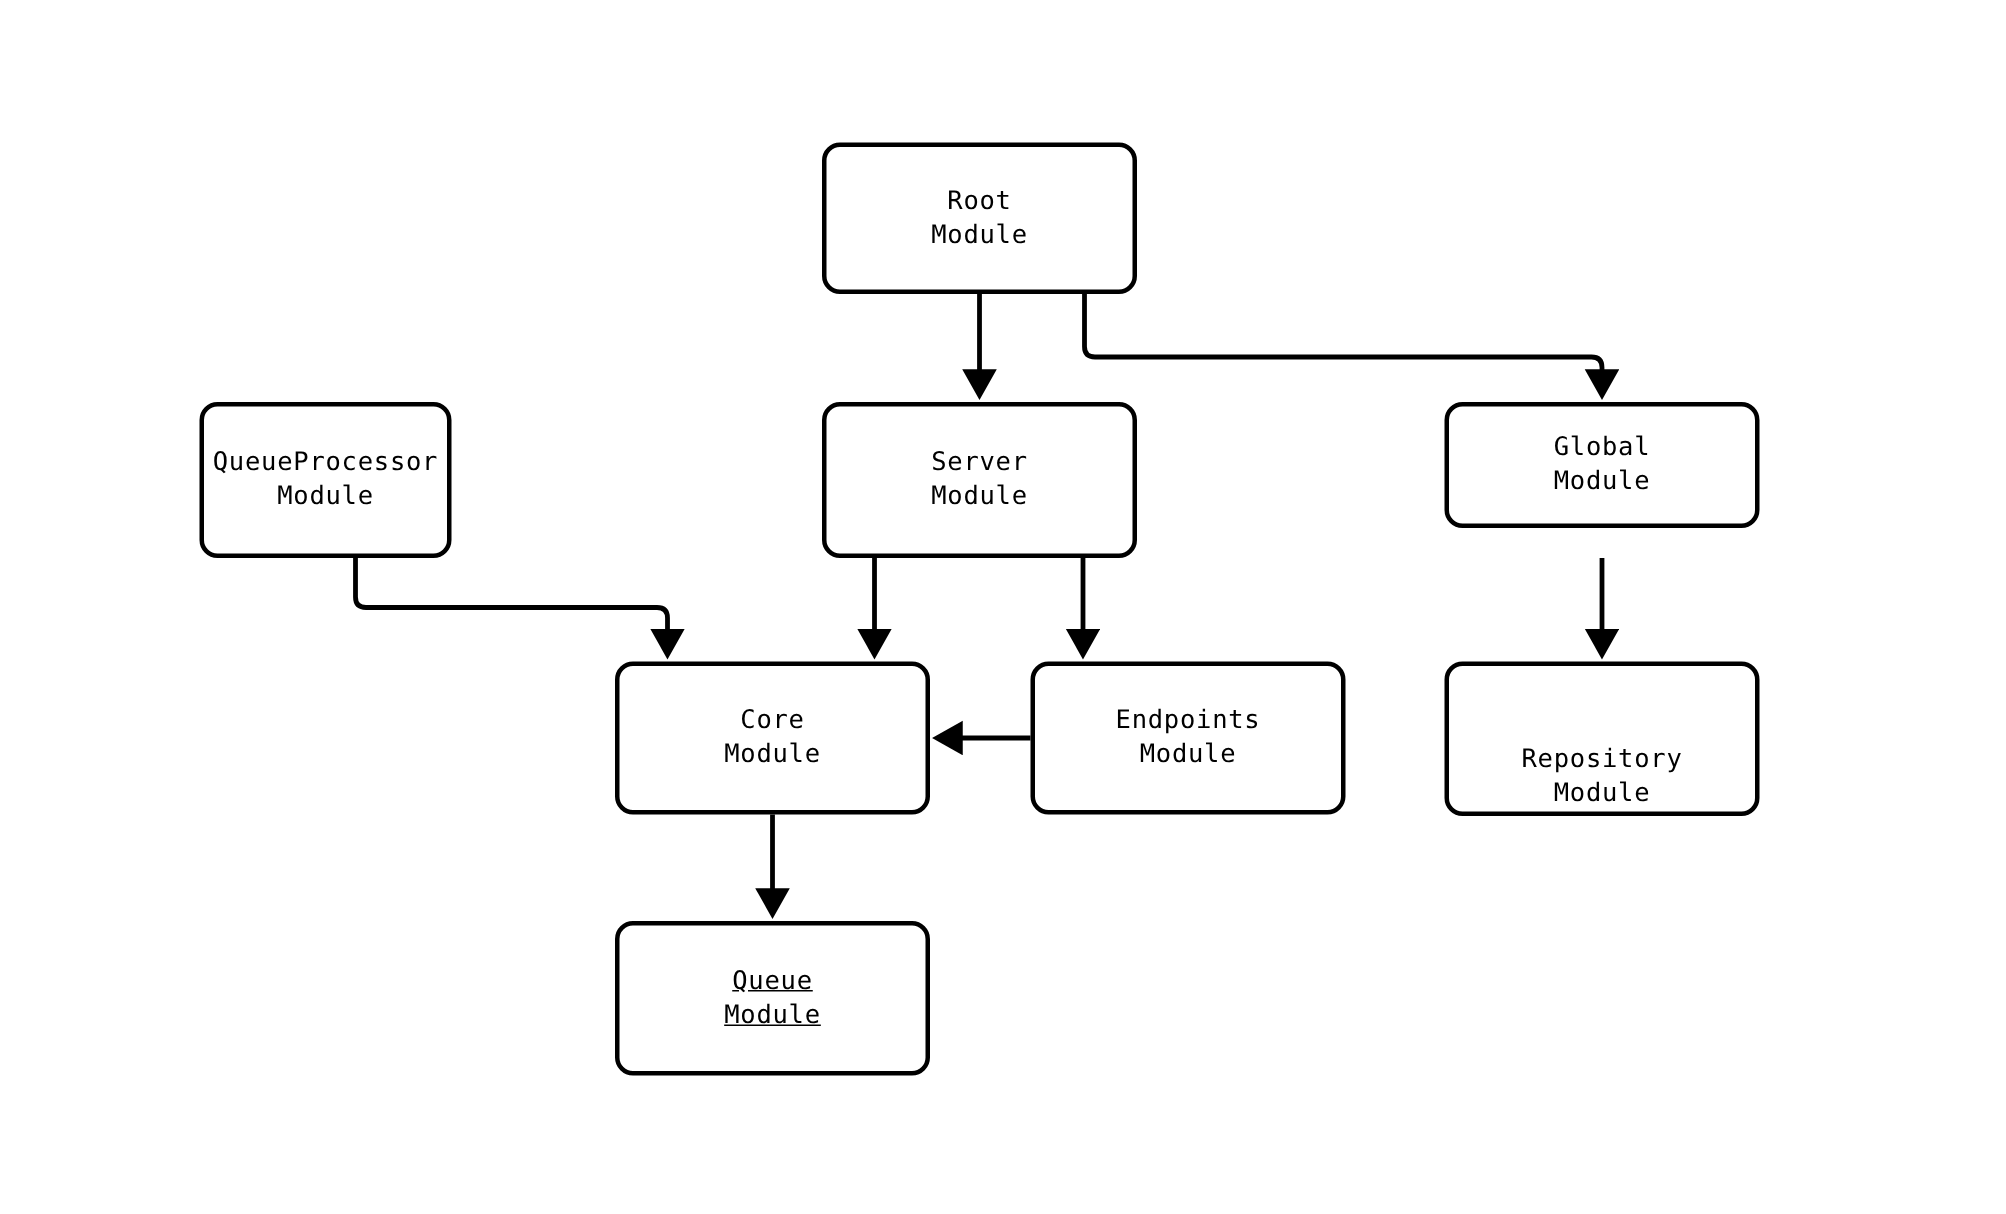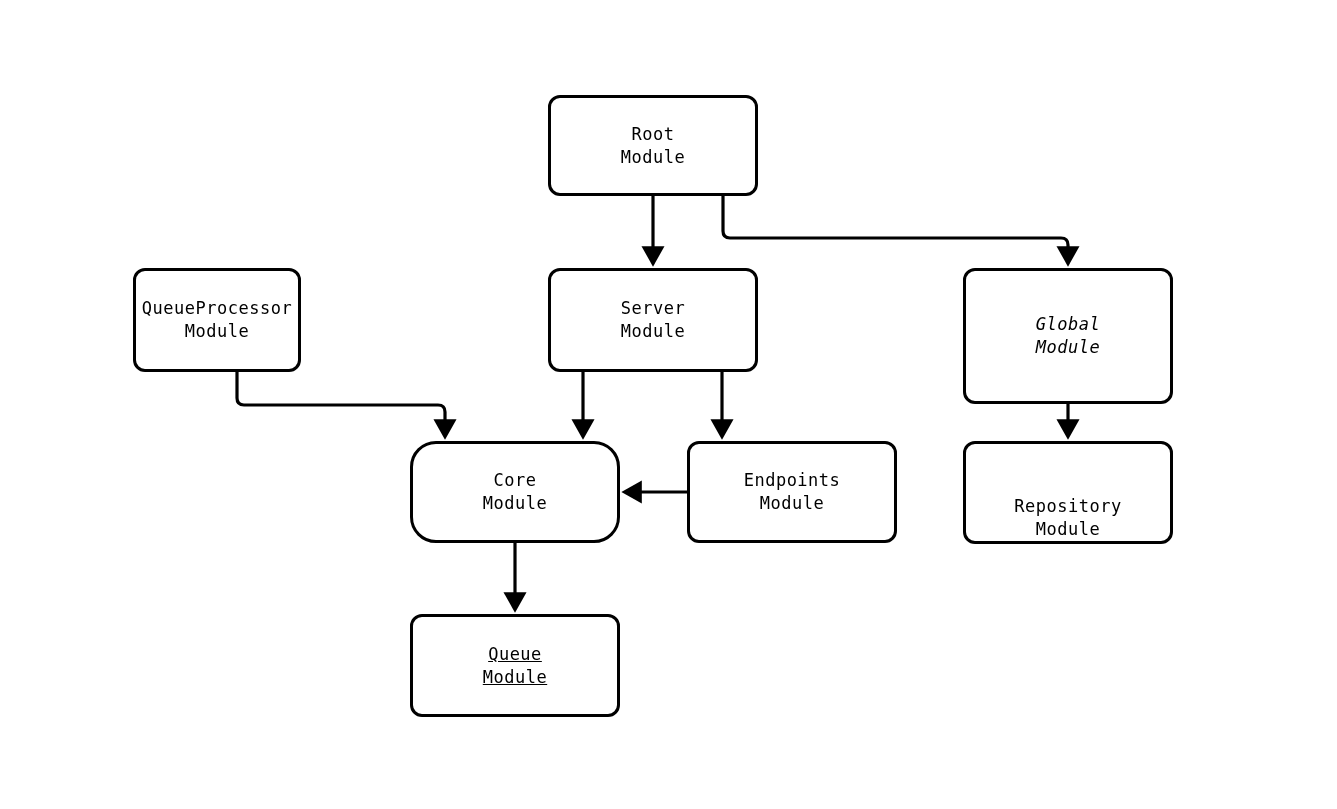--- a/index.html
+++ b/index.html
@@ -86,26 +86,26 @@
   <div class="node" style="left:133px; top:268px; width:168px; height:104px;">
     <div class="node-line">QueueProcessor</div>
     <div class="node-line">Module</div>
   </div>
 
   <div class="node" style="left:548px; top:268px; width:210px; height:104px;">
     <div class="node-line">Server</div>
     <div class="node-line">Module</div>
   </div>
 
-  <div class="node" style="left:963px; top:268px; width:210px; height:136px;font-style:italic;">
+  <div class="node" style="left:963px; top:268px; width:210px; height:84px;">
     <div class="node-line">Global</div>
     <div class="node-line">Module</div>
   </div>
 
-  <div class="node" style="left:410px; top:441px; width:210px; height:102px;border-radius:26px;">
+  <div class="node" style="left:410px; top:441px; width:210px; height:102px;">
     <div class="node-line">Core</div>
     <div class="node-line">Module</div>
   </div>
 
   <div class="node" style="left:687px; top:441px; width:210px; height:102px;">
     <div class="node-line">Endpoints</div>
     <div class="node-line">Module</div>
   </div>
 
   <div class="node" style="left:963px; top:441px; width:210px; height:103px;justify-content:flex-end;">

